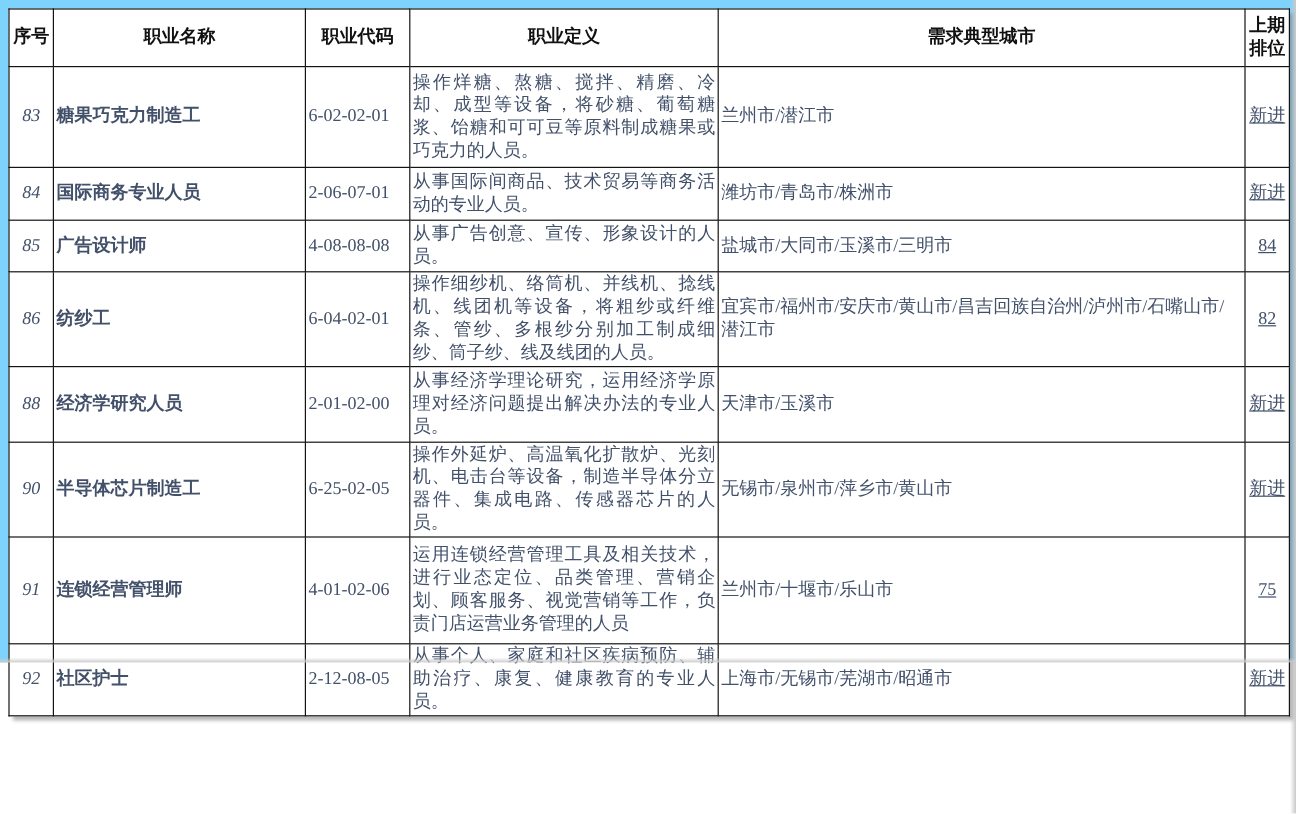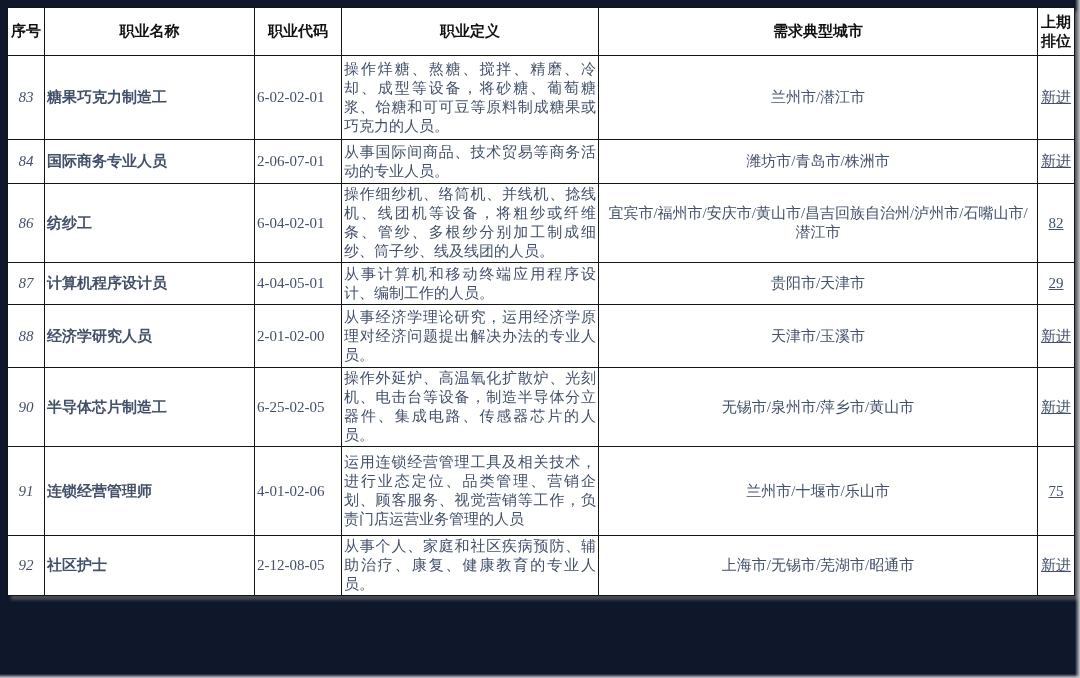--- a/index.html
+++ b/index.html
@@ -7,22 +7,22 @@
     padding: 0;
     background: #ffffff;
     width: 1080px;
     height: 678px;
     overflow: hidden;
     font-family: "Liberation Serif", "DejaVu Serif", serif;
   }
   .page {
     position: relative;
     width: 1080px;
-    height: 678px;
-    background: #0f172a;
+    height: 552px;
+    background: #7dd3fc;
   }
   table.occ {
     position: absolute;
     left: 7px;
     top: 7px;
     width: 1067px;
     border-collapse: collapse;
     table-layout: fixed;
     background: #ffffff;
     box-shadow: 4px 4px 3px rgba(120,120,120,0.55);
@@ -41,21 +41,21 @@
     font-weight: bold;
     color: var(--header-text, #111111);
     text-align: center;
     height: 45px;
     padding: 1px 1px;
   }
   td.c-no     { text-align: center; font-style: italic; }
   td.c-name   { text-align: left; padding-left: 5px; font-weight: bold; }
   td.c-code   { text-align: left; letter-spacing: 0px; }
   td.c-def    { text-align: justify; text-align-last: left; padding: 1px 3px; }
-  td.c-cities { text-align: center; padding-left: 4px; }
+  td.c-cities { text-align: left; padding-left: 4px; }
   td.c-rank   { text-align: center; text-decoration: underline; }
   
   .edge-right {
     position: absolute; right: 0; top: 0; width: 5px; height: 678px;
     background: linear-gradient(to right, rgba(255,255,255,0), #c9c9c9);
   }
   .edge-bottom {
     position: absolute; left: 0; bottom: 0; width: 1080px; height: 4px;
     background: linear-gradient(to bottom, rgba(255,255,255,0), #cccccc);
   }
@@ -94,35 +94,35 @@
         <td class="c-rank">新进</td>
       </tr>
       <tr style="height:44px">
         <td class="c-no">84</td>
         <td class="c-name">国际商务专业人员</td>
         <td class="c-code">2-06-07-01</td>
         <td class="c-def">从事国际间商品、技术贸易等商务活动的专业人员。</td>
         <td class="c-cities">潍坊市/青岛市/株洲市</td>
         <td class="c-rank">新进</td>
       </tr>
+      <tr style="height:43px">
+        <td class="c-no">85</td>
+        <td class="c-name">广告设计师</td>
+        <td class="c-code">4-08-08-08</td>
+        <td class="c-def">从事广告创意、宣传、形象设计的人员。</td>
+        <td class="c-cities">盐城市/大同市/玉溪市/三明市</td>
+        <td class="c-rank">84</td>
+      </tr>
       <tr style="height:73px">
         <td class="c-no">86</td>
         <td class="c-name">纺纱工</td>
         <td class="c-code">6-04-02-01</td>
         <td class="c-def">操作细纱机、络筒机、并线机、捻线机、线团机等设备，将粗纱或纤维条、管纱、多根纱分别加工制成细纱、筒子纱、线及线团的人员。</td>
         <td class="c-cities">宜宾市/福州市/安庆市/黄山市/昌吉回族自治州/泸州市/石嘴山市/潜江市</td>
         <td class="c-rank">82</td>
-      </tr>
-      <tr style="height:42px">
-        <td class="c-no">87</td>
-        <td class="c-name">计算机程序设计员</td>
-        <td class="c-code">4-04-05-01</td>
-        <td class="c-def">从事计算机和移动终端应用程序设计、编制工作的人员。</td>
-        <td class="c-cities">贵阳市/天津市</td>
-        <td class="c-rank">29</td>
       </tr>
       <tr style="height:63px">
         <td class="c-no">88</td>
         <td class="c-name">经济学研究人员</td>
         <td class="c-code">2-01-02-00</td>
         <td class="c-def">从事经济学理论研究，运用经济学原理对经济问题提出解决办法的专业人员。</td>
         <td class="c-cities">天津市/玉溪市</td>
         <td class="c-rank">新进</td>
       </tr>
       <tr style="height:76px">

